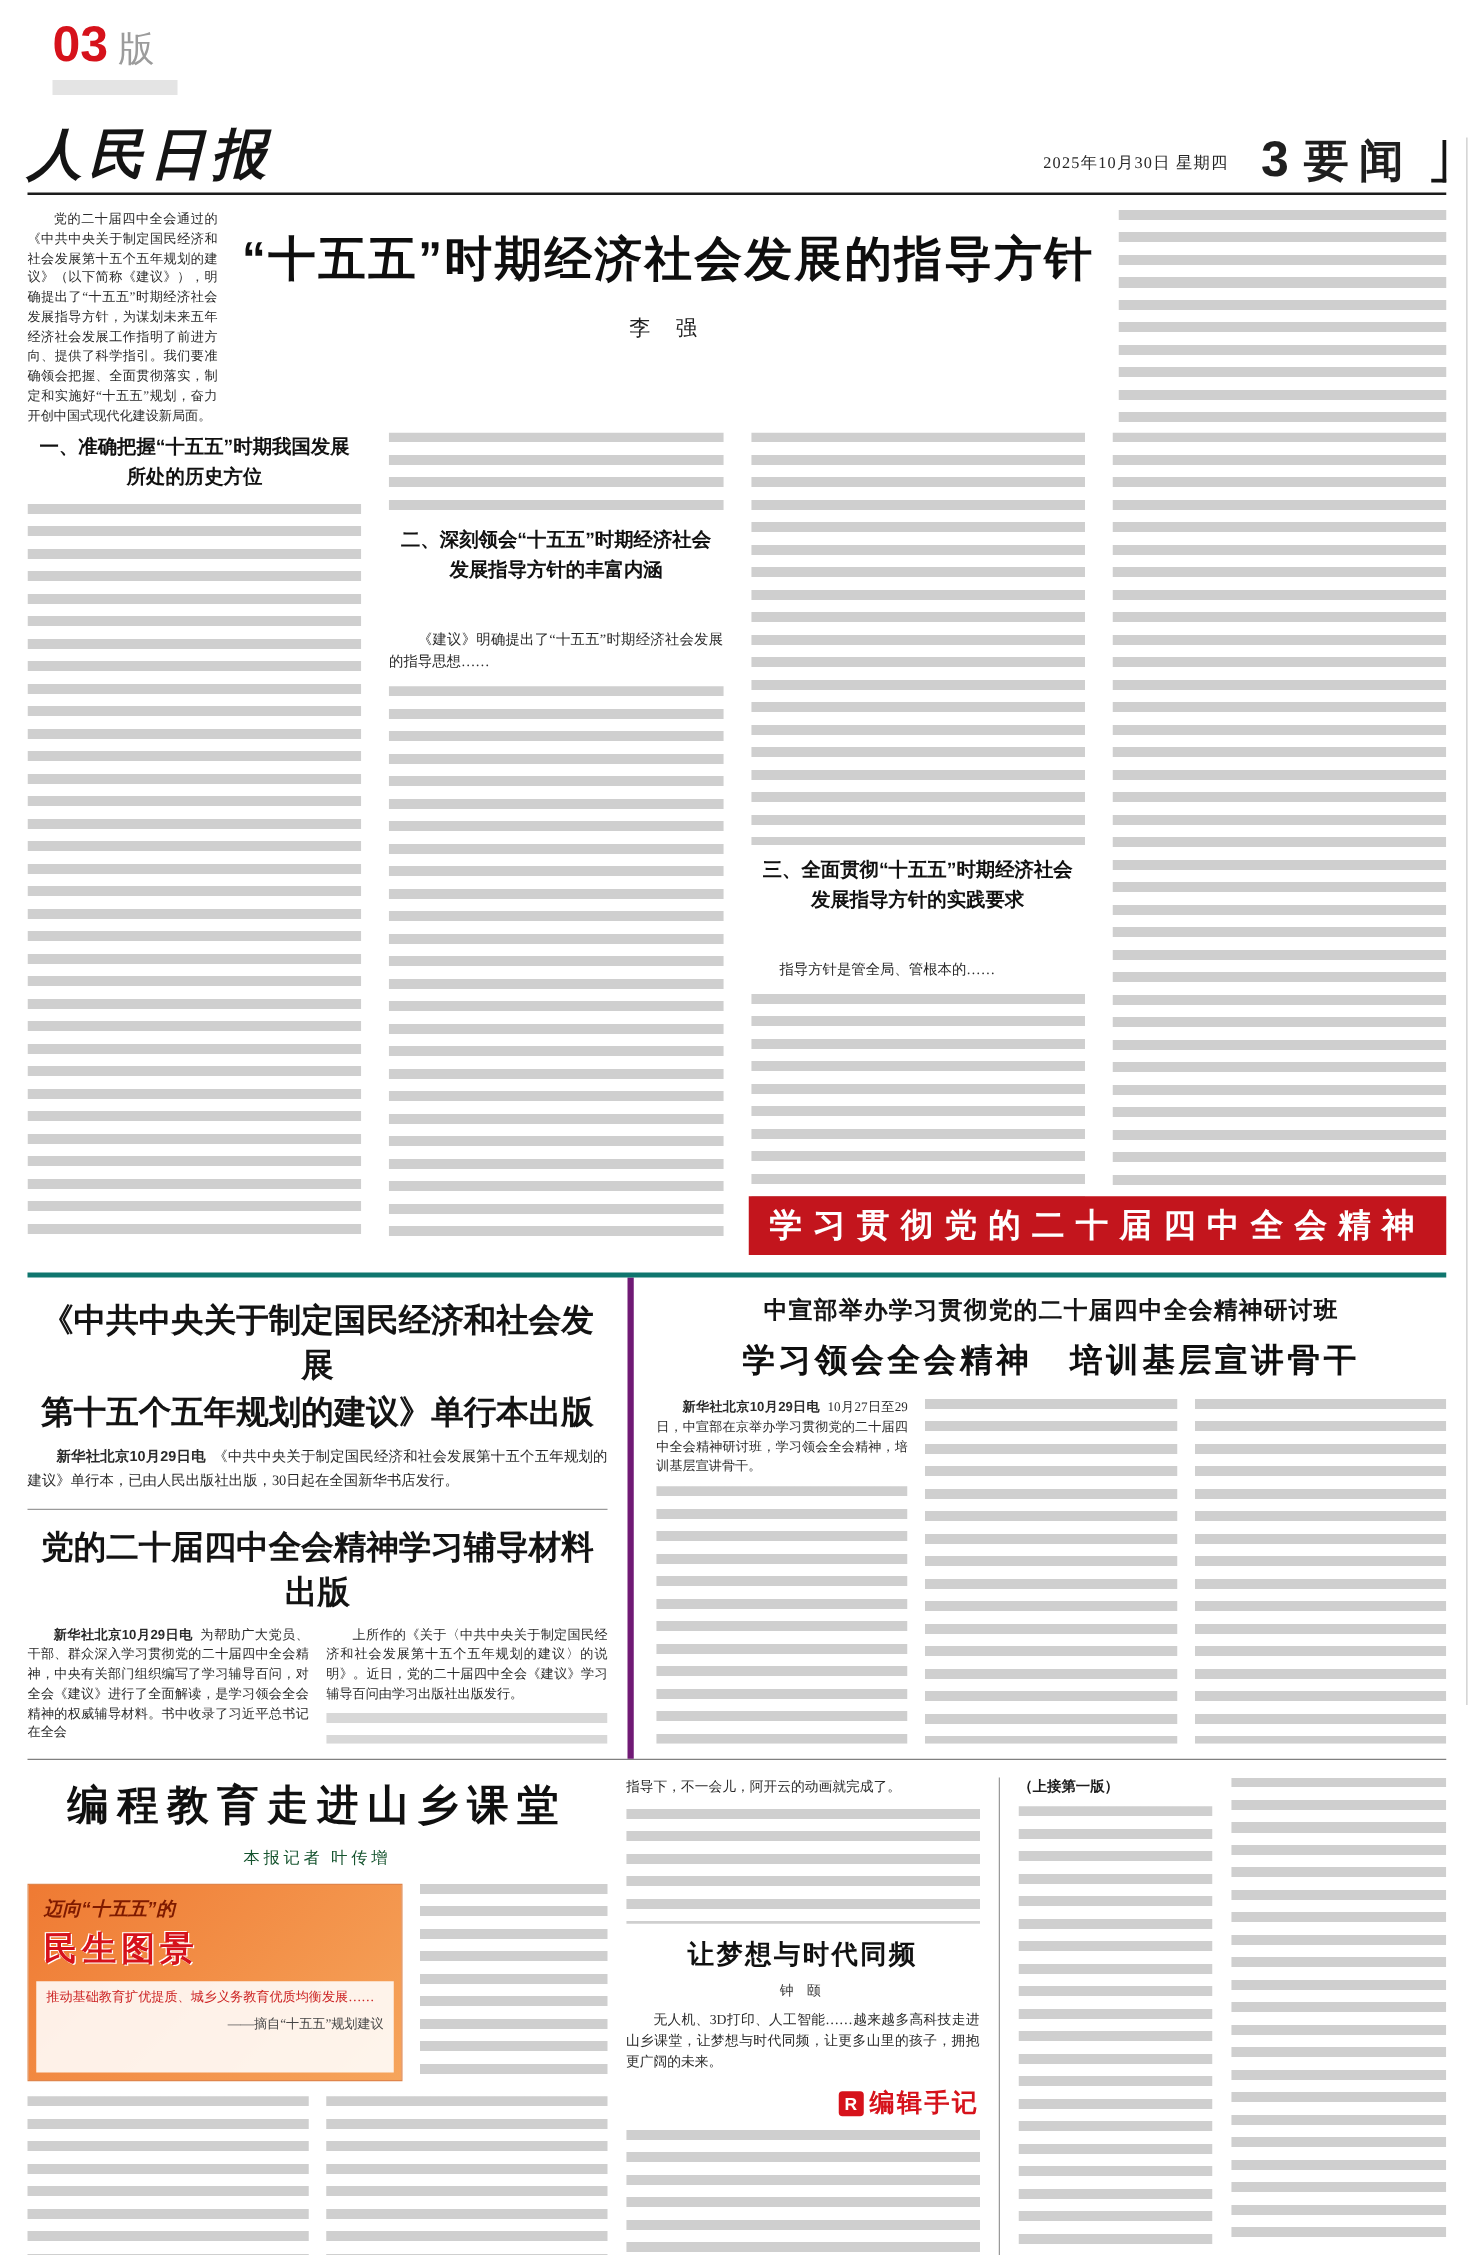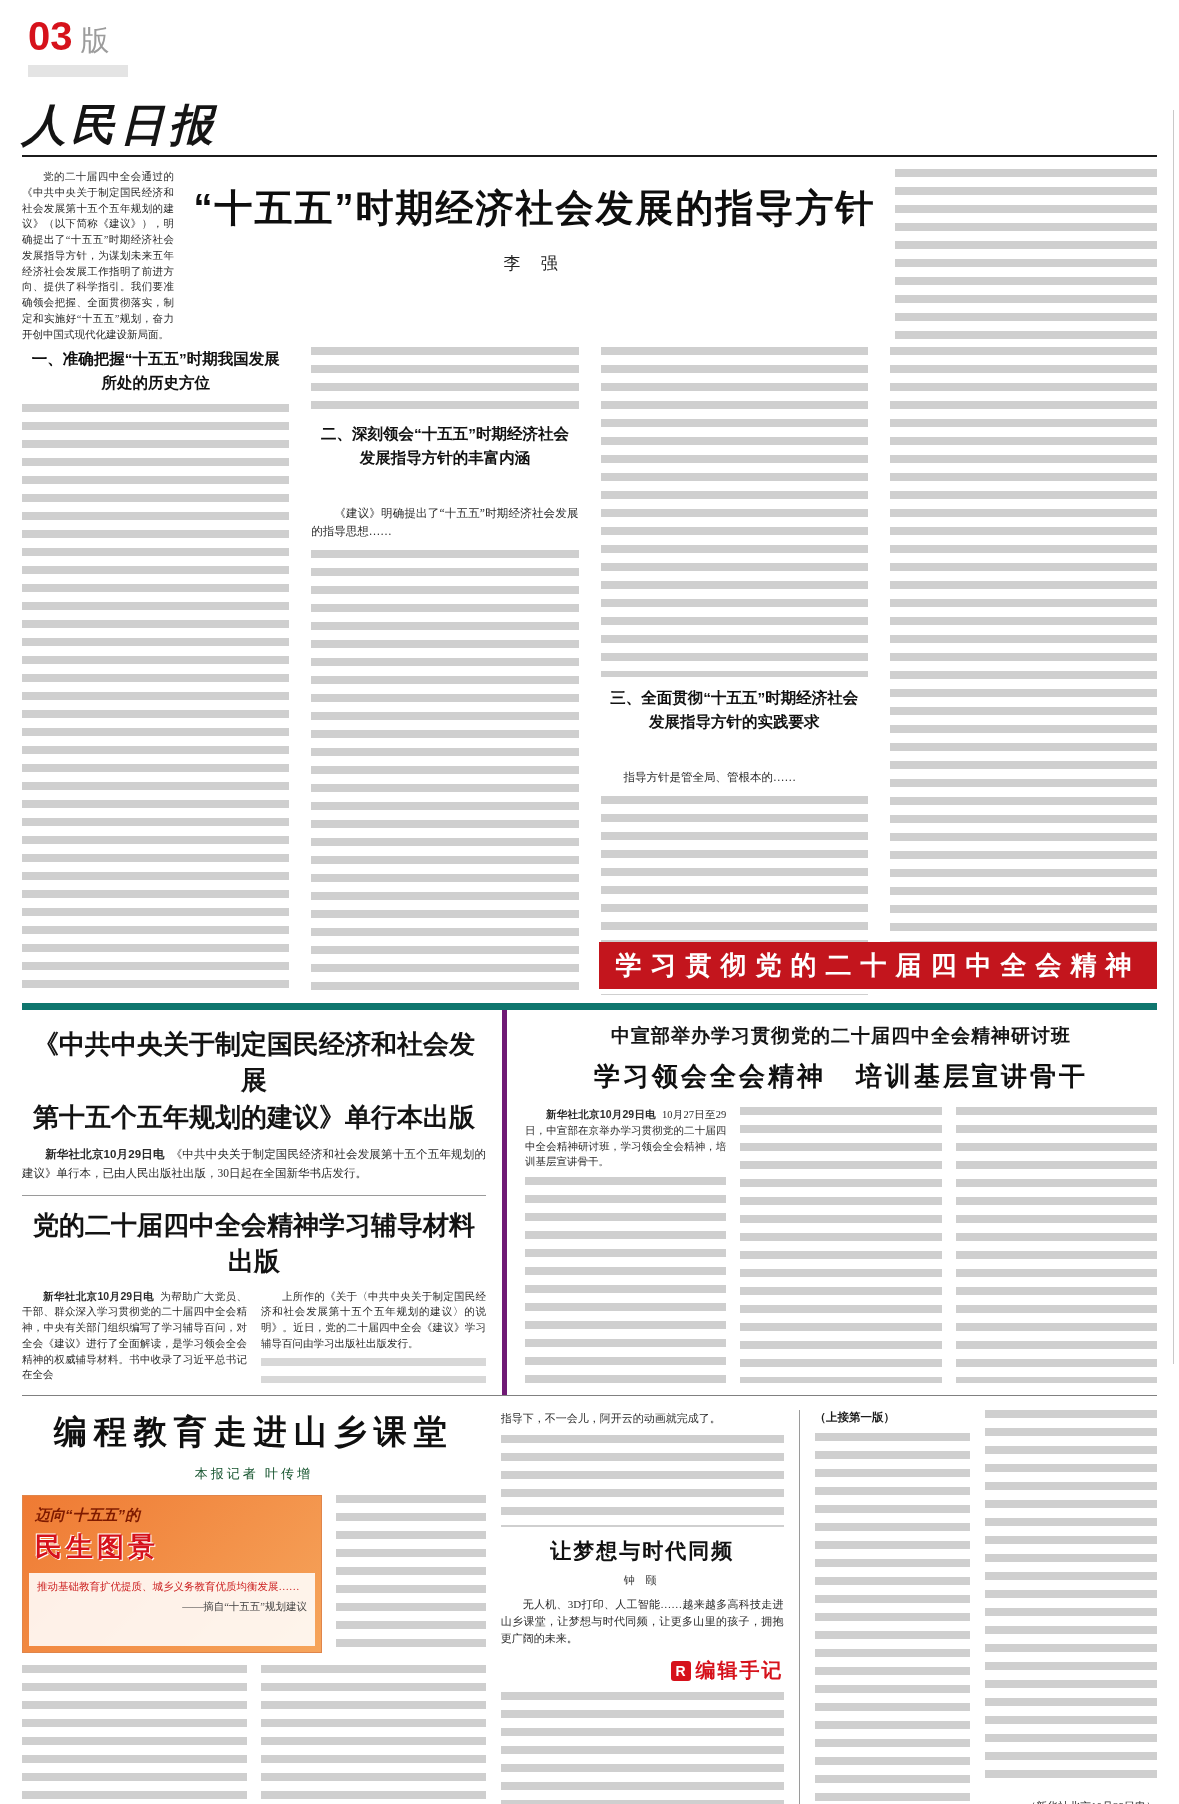--- a/index.html
+++ b/index.html
@@ -2,21 +2,21 @@
 <html><head>
 <meta charset="utf-8">
 <style>
   * { margin:0; padding:0; box-sizing:border-box; }
   html,body { background:#ffffff; }
   body { font-family:"Liberation Serif", serif; color:#1f1f1f; }
   .page { position:relative; width:1179px; height:1804px; margin:0 auto; background:#fff; overflow:hidden; }
   .page::after { content:""; position:absolute; right:5px; top:110px; bottom:440px; width:1px; background:#c9c9c9; }
 
   
-  .topstrip { padding:14px 0 0 28px; }
+  .topstrip { padding:14px 0 0 42px; }
   .ed-line { display:flex; align-items:baseline; gap:8px; }
   .ed-num { font-family:"Liberation Sans", sans-serif; font-weight:800; font-size:40px; color:#d6121b; }
   .ed-label { font-family:"Liberation Sans", sans-serif; font-size:29px; color:#9c9c9c; }
   .ed-bar { width:100px; height:12px; background:#e4e4e4; margin-top:4px; }
 
   
   .header { margin:26px 22px 0; display:flex; justify-content:space-between; align-items:flex-end; border-bottom:2px solid #1c1c1c; padding-bottom:8px; }
   .masthead { font-family:"DejaVu Serif", serif; font-size:44px; font-weight:bold; font-style:italic; letter-spacing:5px; color:#141414; line-height:1; }
   .h-right { display:flex; align-items:flex-end; gap:26px; }
   .h-date { font-size:13px; color:#262626; padding-bottom:7px; letter-spacing:1px; }
@@ -25,21 +25,21 @@
   .h-sec { font-family:"Liberation Sans", sans-serif; font-size:36px; font-weight:800; letter-spacing:8px; line-height:.95; }
   .corner { width:12px; height:34px; border-right:3px solid #141414; border-bottom:3px solid #141414; margin-left:2px; }
 
   
   .fill { flex:1 1 auto; min-height:18px; opacity:.8;
     background:repeating-linear-gradient(180deg,#c3c3c3 0 8px,#ffffff 8px 18px); }
   .fill.dim { opacity:.65; }
   .sp { flex:none; }
 
   
-  .main { position:relative; margin:12px 22px 0; border-bottom:7px solid #0f766e; padding-bottom:8px; }
+  .main { position:relative; margin:12px 22px 0; border-bottom:4px solid #0f766e; padding-bottom:24px; }
   .m-top { display:flex; gap:16px; height:172px; overflow:visible; }
   .m-intro { width:152px; flex:none; font-size:10.5px; line-height:1.5; text-align:justify; color:#2a2a2a; overflow:hidden; }
   .m-intro p { text-indent:2em; }
   .m-head { flex:1 1 auto; text-align:center; padding-top:14px; overflow:visible; }
   .m-title { font-family:"Liberation Sans", sans-serif; font-weight:800; font-size:38px; letter-spacing:2px; color:#0e0e0e; white-space:nowrap; }
   .m-author { font-size:17px; letter-spacing:8px; margin-top:18px; color:#222; }
   .m-rightfill { width:262px; flex:none; display:flex; }
   .m-body { display:grid; grid-template-columns:repeat(4,1fr); column-gap:22px; height:648px; margin-top:6px; }
   .m-col { display:flex; flex-direction:column; gap:9px; overflow:hidden; }
   .subhead { font-family:"Liberation Sans", sans-serif; font-weight:700; font-size:15.5px; line-height:1.55; text-align:center; color:#111; padding:0 6px; }
@@ -105,20 +105,28 @@
   <div class="topstrip">
     <div class="ed-line">
       <span class="ed-num">03</span>
       <span class="ed-label">版</span>
     </div>
     <div class="ed-bar"></div>
   </div>
 
   <div class="header">
     <div class="masthead">人民日报</div>
+    <div class="h-right">
+      <div class="h-date">2025年10月30日 星期四</div>
+      <div class="h-page">
+        <span class="h-num">3</span>
+        <span class="h-sec">要闻</span>
+        <span class="corner"></span>
+      </div>
+    </div>
   </div>
 
   <div class="main">
     <div class="m-top">
       <div class="m-intro">
         <p>党的二十届四中全会通过的《中共中央关于制定国民经济和社会发展第十五个五年规划的建议》（以下简称《建议》），明确提出了“十五五”时期经济社会发展指导方针，为谋划未来五年经济社会发展工作指明了前进方向、提供了科学指引。我们要准确领会把握、全面贯彻落实，制定和实施好“十五五”规划，奋力开创中国式现代化建设新局面。</p>
       </div>
       <div class="m-head">
         <div class="m-title">“十五五”时期经济社会发展的指导方针</div>
         <div class="m-author">李 强</div>

